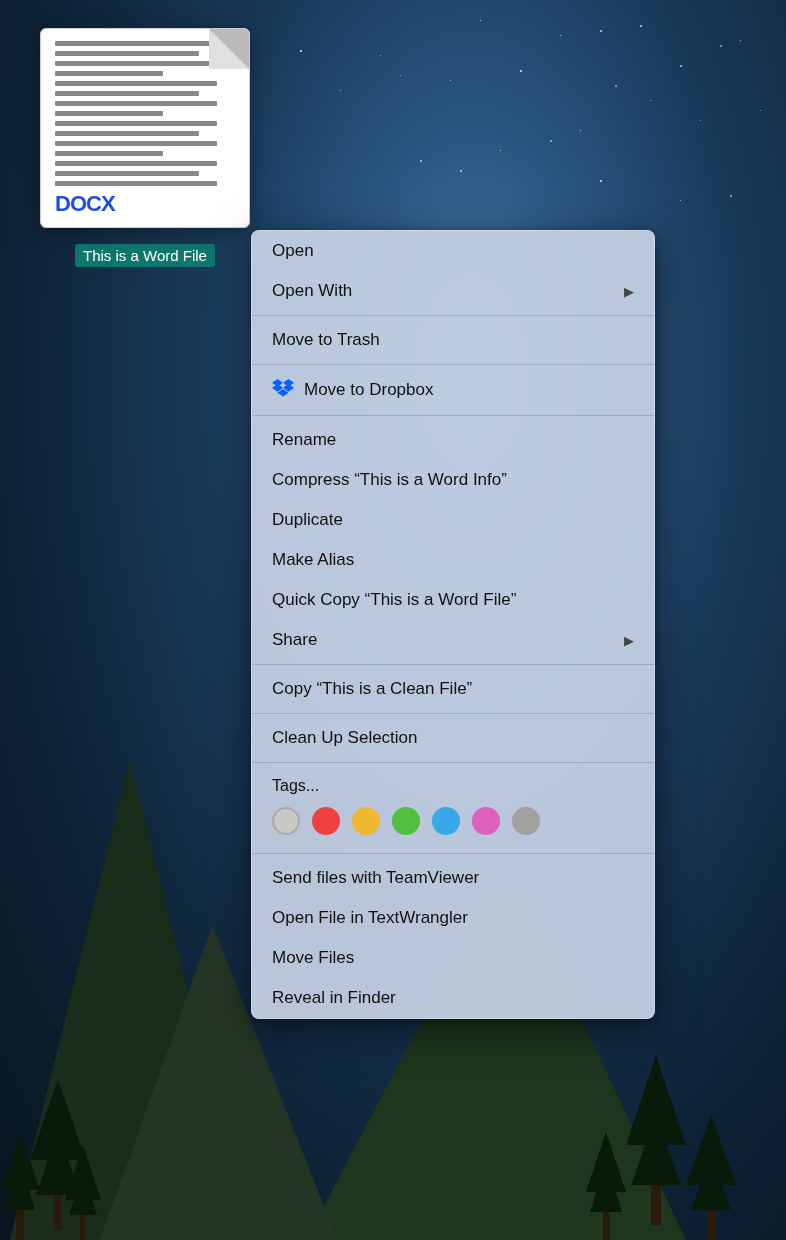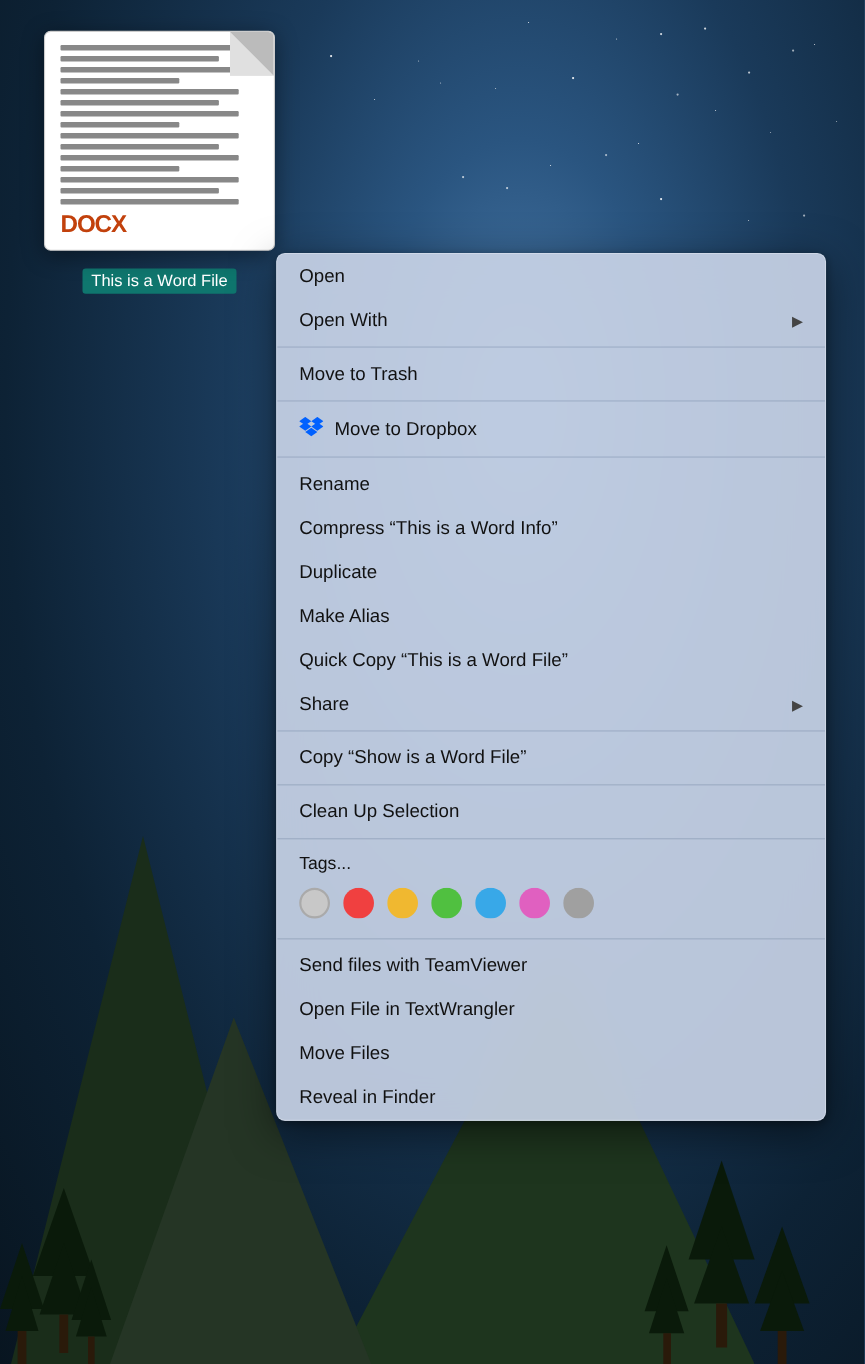--- a/index.html
+++ b/index.html
@@ -167,21 +167,21 @@
     .file-line.short { width: 60%; }
     .file-line.medium { width: 80%; }
     .file-line.long { width: 90%; }
 
     .file-docx-label {
       position: absolute;
       bottom: 10px;
       left: 14px;
       font-size: 22px;
       font-weight: bold;
-      color: #c2410c;
+      color: #1d4ed8;
       letter-spacing: -1px;
     }
 
     .file-name-label {
       margin-top: 16px;
       background: #0f766e;
       color: white;
       padding: 3px 8px;
       border-radius: 3px;
       font-size: 15px;
@@ -190,21 +190,21 @@
       max-width: 210px;
       overflow: hidden;
       text-overflow: ellipsis;
     }
 
     
     .context-menu {
       position: absolute;
       top: 230px;
       left: 251px;
-      width: 500px;
+      width: 404px;
       background: rgba(200, 210, 230, 0.92);
       backdrop-filter: blur(20px);
       border-radius: 8px;
       box-shadow: 0 10px 40px rgba(0,0,0,0.5), 0 2px 8px rgba(0,0,0,0.3);
       overflow: hidden;
       border: 1px solid rgba(255,255,255,0.3);
     }
 
     .menu-item {
       padding: 10px 20px;
@@ -438,21 +438,21 @@
   </div>
 
   <div class="menu-item">
     <span class="menu-item-label">Share</span>
     <span class="arrow">▶</span>
   </div>
 
   <div class="menu-divider"></div>
 
   <div class="menu-item">
-    <span class="menu-item-label">Copy “Show is a Word File”</span>
+    <span class="menu-item-label">Copy “This is a Clean File”</span>
   </div>
 
   <div class="menu-divider"></div>
 
   <div class="menu-item">
     <span class="menu-item-label">Clean Up Selection</span>
   </div>
 
 
   <div class="menu-divider"></div>

